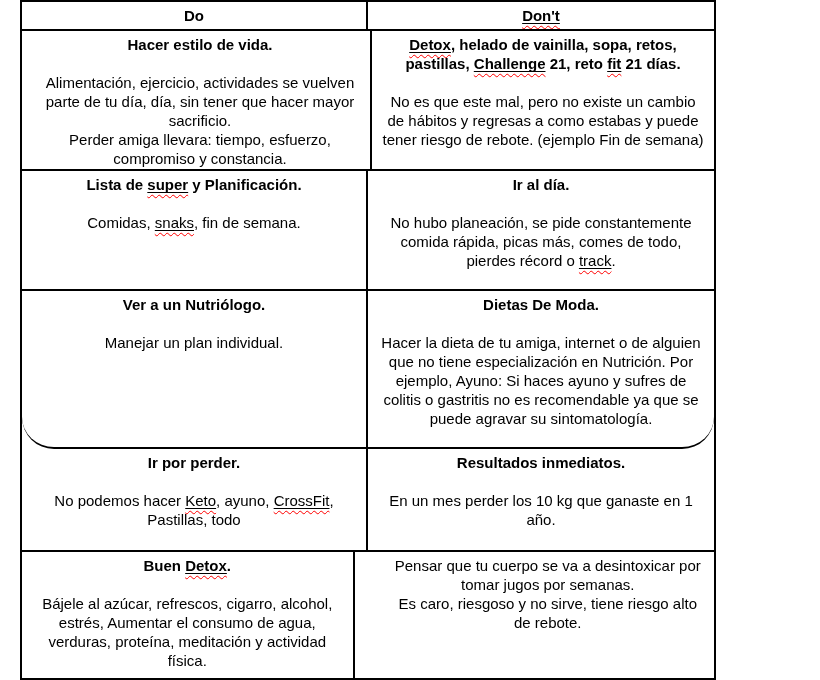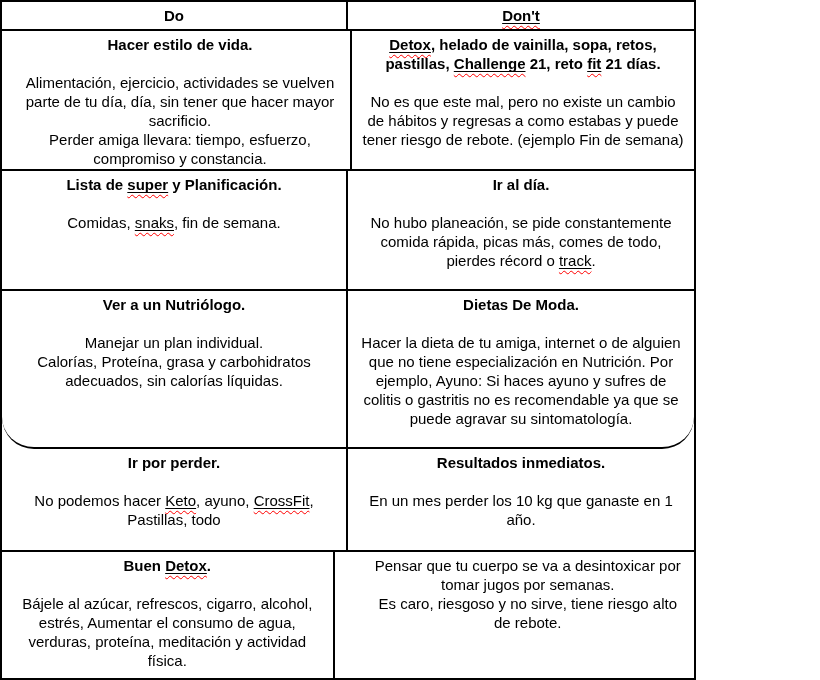--- a/index.html
+++ b/index.html
@@ -7,20 +7,21 @@
   body {
     width: 820px; height: 680px;
     font-family: "Liberation Sans", "DejaVu Sans", sans-serif;
     color: #000000;
   }
   .doc-table {
     width: 696px; height: 680px;
     border: 2px solid #000000;
     display: flex; flex-direction: column;
     background: #ffffff;
+    margin-left: 20px;
   }
   .t-row {
     display: flex; flex-direction: row;
     border-bottom: 2px solid #000000;
     flex: 0 0 auto;
   }
   .t-row:last-child { border-bottom: none; flex: 1 1 auto; gap: 27px; }
   .row-h  { height: 29px; }
   .row-1  { height: 140px; padding-left: 8px; }
   .row-2  { height: 120px; justify-content: flex-end; }
@@ -96,21 +97,20 @@
     <div class="cell">
       <div class="heading">Ir al día.</div>
       <div class="para">No hubo planeación, se pide constantemente comida rápida, picas más, comes de todo, pierdes récord o <span class="sp"><span class="u">track</span></span>.</div>
     </div>
   </div>
 
   <div class="t-row row-3">
     <div class="cell col-do">
       <div class="heading">Ver a un Nutriólogo.</div>
       <div class="para">Manejar un plan individual.</div>
-      <div class="para">Calorías, Proteína, grasa y carbohidratos adecuados, sin calorías líquidas.</div>
     </div>
     <div class="cell">
       <div class="heading">Dietas De Moda.</div>
       <div class="para">Hacer la dieta de tu amiga, internet o de alguien que no tiene especialización en Nutrición. Por ejemplo, Ayuno: Si haces ayuno y sufres de colitis o gastritis no es recomendable ya que se puede agravar su sintomatología.</div>
     </div>
   </div>
 
   <div class="t-row row-4">
     <div class="cell col-do">
       <div class="heading">Ir por perder.</div>

